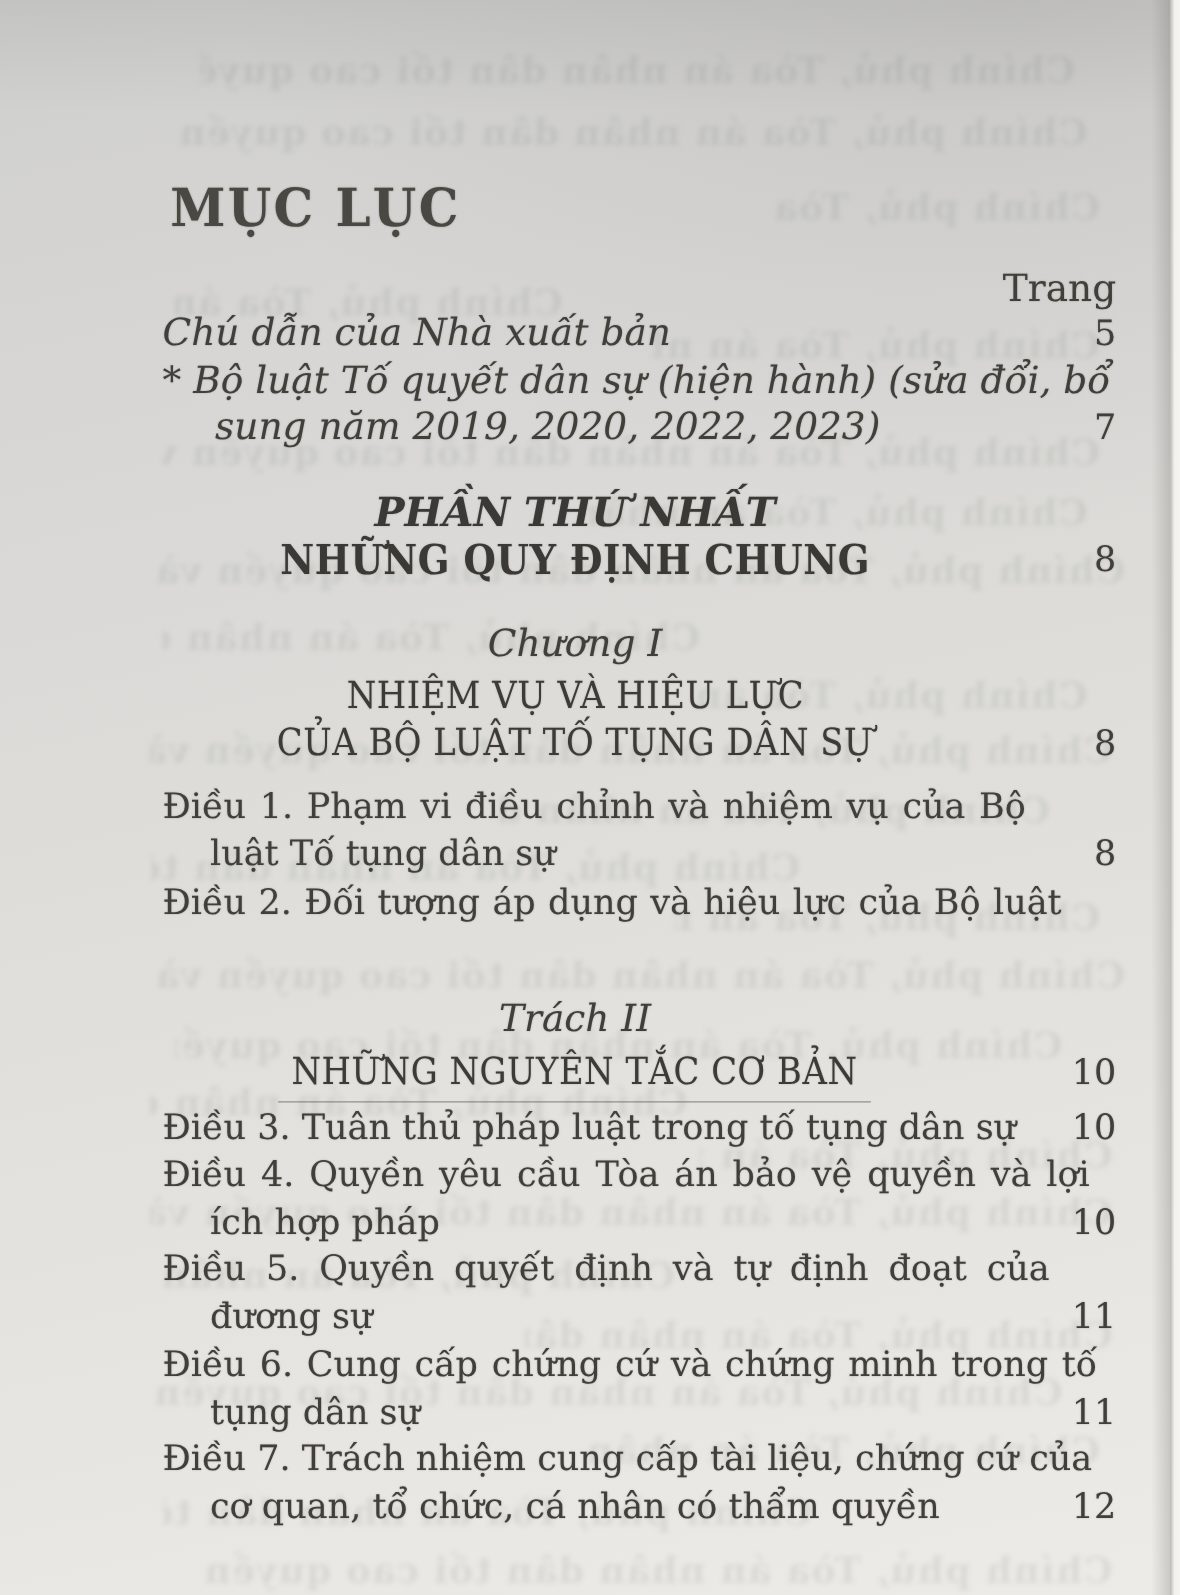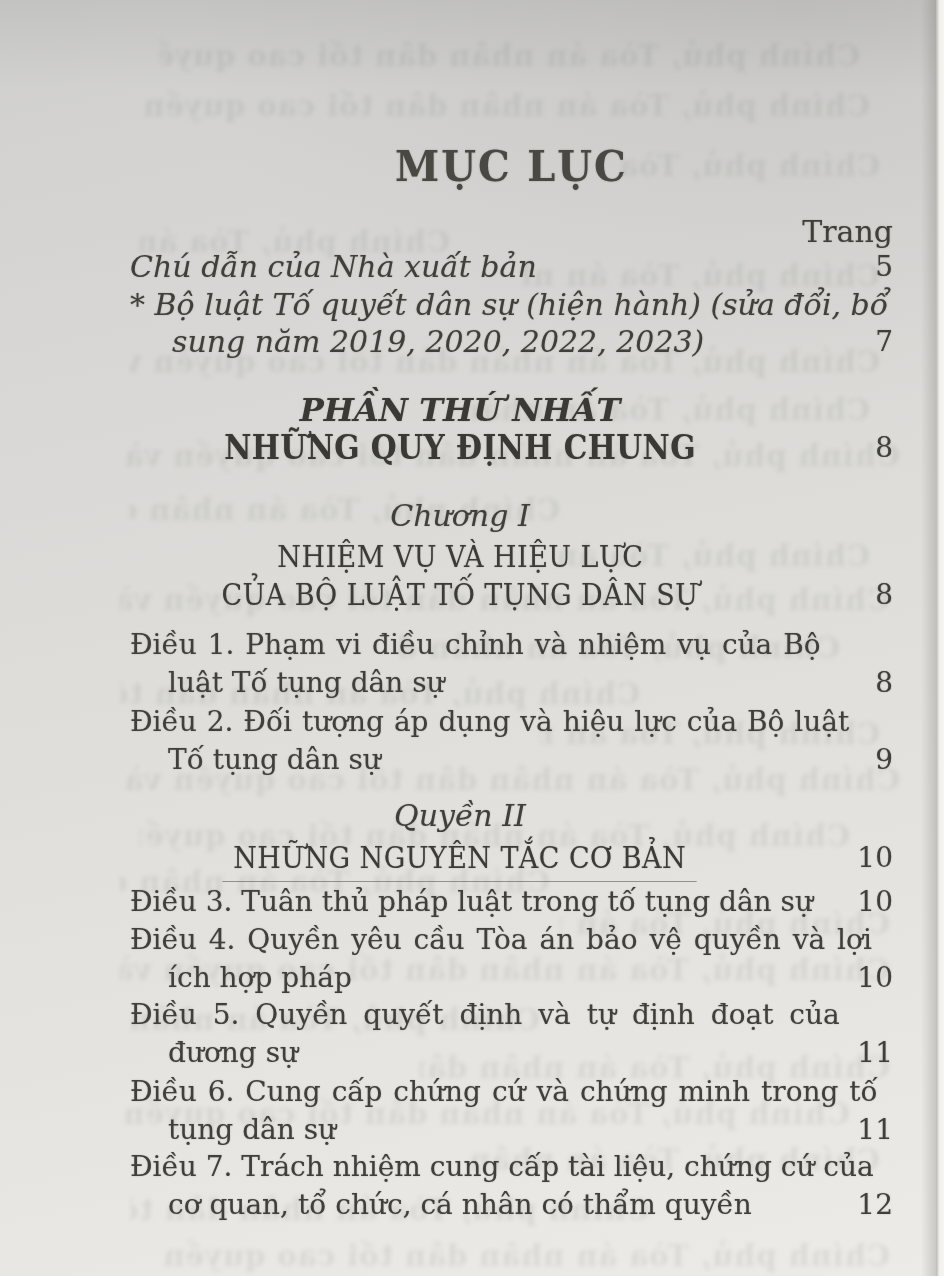--- a/index.html
+++ b/index.html
@@ -40,21 +40,21 @@
   .cond{transform:scaleX(.9);transform-origin:center;}
   .caps{font-size:30px;letter-spacing:.5px;color:#3d3b36;}
   .caps-b{font-size:33px;font-weight:bold;letter-spacing:.5px;color:#3b3935;}
   .chap-it{font-style:italic;font-size:30px;text-align:center;}
   .part-it{font-style:italic;font-weight:bold;font-size:32px;color:#3b3935;}
   .u{border-bottom:1.5px solid rgba(80,78,72,.55);padding:0 12px 3px 12px;}
   .ind{padding-left:38px;}
   .ind2{padding-left:42px;}
 
   #title-row{position:absolute;left:130px;width:763px;top:142px;height:50px;
-     text-align:center;font-size:42px;font-weight:bold;letter-spacing:2px;
+     text-align:left;font-size:42px;font-weight:bold;letter-spacing:2px;
      color:#4a4843;text-shadow:0 0 1.6px rgba(70,68,62,.45);}
   #title-row .t{transform:scaleX(.95);transform-origin:center;}
   .trang{text-align:right;font-size:30px;}
 </style>
 </head>
 <body>
 
 <div id="page">
 
   <div class="bleed" style="top:38px;left:160px;width:700px">Chính phủ, Tòa án nhân dân tối cao quyền và lợi ích hợp pháp của cơ quan, tổ chức, cá nhân trong tố tụng dân sự thi hành</div>
@@ -125,27 +125,23 @@
   <div class="r" style="top:625px;word-spacing:2px">
     <span class="t">Điều 1. Phạm vi điều chỉnh và nhiệm vụ của Bộ</span>
   </div>
   <div class="r" style="top:663px">
     <span class="t ind">luật Tố tụng dân sự</span>
     <span class="pg">8</span>
   </div>
   <div class="r" style="top:702px;word-spacing:1px">
     <span class="t">Điều 2. Đối tượng áp dụng và hiệu lực của Bộ luật</span>
   </div>
-  <div class="r" style="top:740px">
-    <span class="t ind">Tố tụng dân sự</span>
-    <span class="pg">9</span>
-  </div>
 
   <div class="r" style="top:796px">
-    <span class="ctr"><span class="t chap-it">Quyền II</span></span>
+    <span class="ctr"><span class="t chap-it">Trách II</span></span>
   </div>
   <div class="r" style="top:838px">
     <span class="ctr"><span class="t caps cond u">NHỮNG NGUYÊN TẮC CƠ BẢN</span></span>
     <span class="pg">10</span>
   </div>
 
   <div class="r" style="top:882px">
     <span class="t">Điều 3. Tuân thủ pháp luật trong tố tụng dân sự</span>
     <span class="pg">10</span>
   </div>

